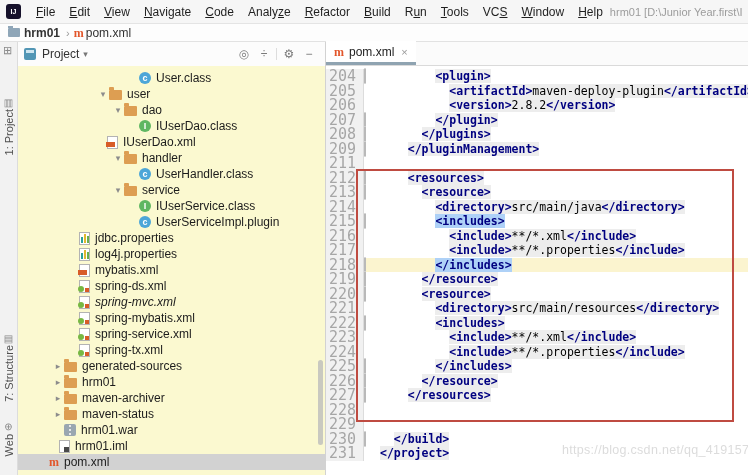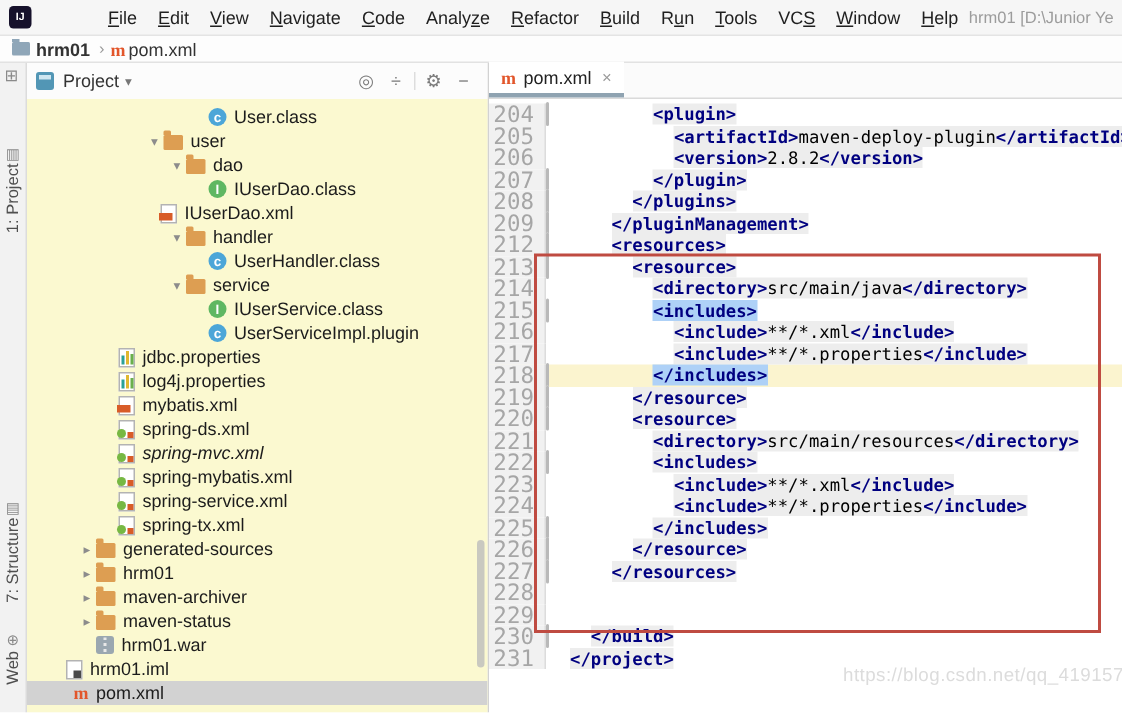--- a/index.html
+++ b/index.html
@@ -9,21 +9,21 @@
     font-family:"Liberation Sans", sans-serif; color:#222;
     -webkit-font-smoothing:antialiased;
   }
   
   .titlebar { position:absolute; top:0; left:0; right:0; height:24px;
     background:#f6f6f6; border-bottom:1px solid #e4e4e4;
     display:flex; align-items:center; padding:0 6px; }
   .app-logo { width:15px; height:15px; border-radius:3px; background:#16112b;
     color:#fff; font-size:7px; font-weight:bold; text-align:center; line-height:15px;
     margin-right:8px; flex:none; }
-  .menu-items { display:flex; align-items:flex-end;margin-left:36px; }
+  .menu-items { display:flex; align-items:flex-end; }
   .menu-item { font-size:12px; color:#1f1f1f; padding:2px 7px; white-space:nowrap; cursor:default; }
   .menu-item u { text-decoration:underline; }
   .win-title { margin-left:auto; font-size:11px; color:#9c9c9c; white-space:nowrap;
     overflow:hidden; max-width:260px; }
   
   .crumbbar { position:absolute; top:24px; left:0; right:0; height:18px; background:#fdfdfd;
     border-bottom:1px solid #e2e2e2; display:flex; align-items:center; padding:0 8px; font-size:12px; }
   .crumb-proj { font-weight:bold; color:#333; margin:0 2px 0 4px; }
   .crumb-sep { color:#9a9a9a; margin:0 4px; font-size:11px; }
   .crumb-file { color:#333; margin-left:2px; }
@@ -273,21 +273,21 @@
           <div class="trow" style="padding-left: 34px;">
             <span class="chev">▸</span>
             <span class="ic ic-folder"></span>
             <span class="tlabel">maven-status</span>
           </div>
           <div class="trow" style="padding-left: 34px;">
             <span class="chev"></span>
             <span class="ic ic-war"></span>
             <span class="tlabel">hrm01.war</span>
           </div>
-          <div class="trow" style="padding-left: 14px;">
+          <div class="trow" style="padding-left: 29px;">
             <span class="chev"></span>
             <span class="ic ic-page ic-iml"></span>
             <span class="tlabel">hrm01.iml</span>
           </div>
           <div class="trow selected" style="padding-left: 19px;">
             <span class="chev"></span>
             <span class="ic ic-maven">m</span>
             <span class="tlabel">pom.xml</span>
           </div>
         </div>
@@ -328,20 +328,25 @@
           <span class="ln">208</span>
           <span class="foldcol"><span class="fm"></span></span>
           <span class="src">      <span class="chunk"><span class="tag">&lt;/plugins&gt;</span></span></span>
         </div>
         <div class="cline">
           <span class="ln">209</span>
           <span class="foldcol"><span class="fm"></span></span>
           <span class="src">    <span class="chunk"><span class="tag">&lt;/pluginManagement&gt;</span></span></span>
         </div>
         <div class="cline">
+          <span class="ln">211</span>
+          <span class="foldcol"></span>
+          <span class="src"></span>
+        </div>
+        <div class="cline">
           <span class="ln">212</span>
           <span class="foldcol"><span class="fm"></span></span>
           <span class="src">    <span class="chunk"><span class="tag">&lt;resources&gt;</span></span></span>
         </div>
         <div class="cline">
           <span class="ln">213</span>
           <span class="foldcol"><span class="fm"></span></span>
           <span class="src">      <span class="chunk"><span class="tag">&lt;resource&gt;</span></span></span>
         </div>
         <div class="cline">

